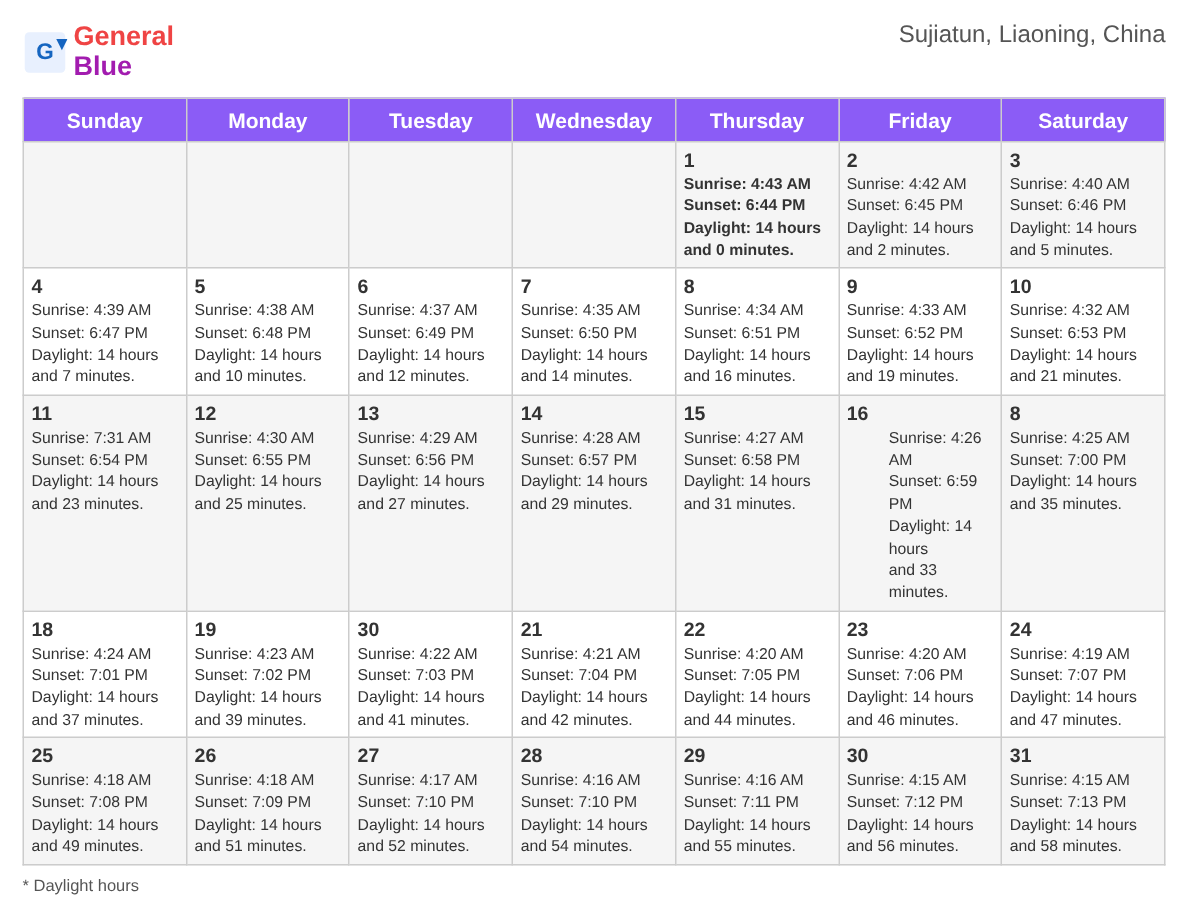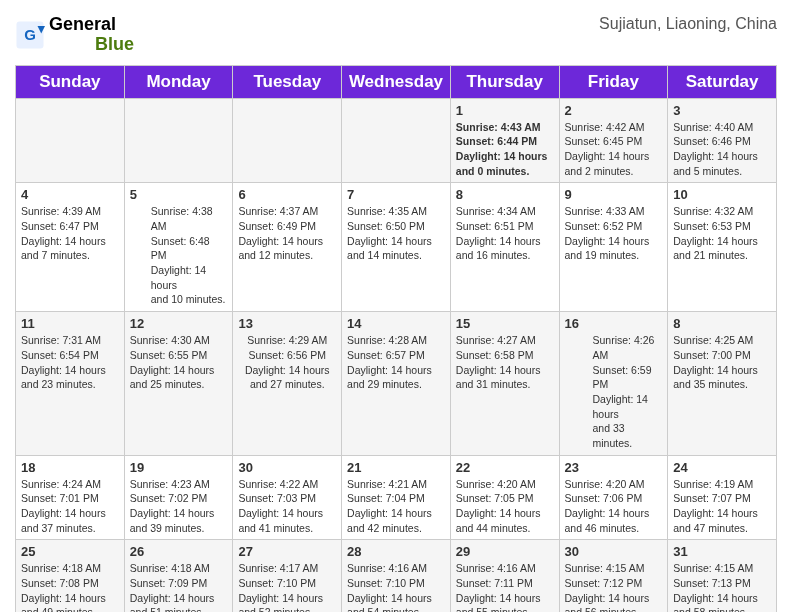--- a/index.html
+++ b/index.html
@@ -18,22 +18,22 @@
     }
     .logo {
       display: flex;
       align-items: center;
     }
     .logo-text {
       font-size: 18px;
       font-weight: bold;
       line-height: 1.1;
     }
-    .logo-general { color: #000000; }
-    .logo-blue { color: #4d7c0f; margin-left: 46px; }
+    .logo-general { color: #ef4444; }
+    .logo-blue { color: #a21caf; }
     .logo-icon {
       width: 30px;
       height: 30px;
       margin-right: 4px;
     }
     .title-block {
       text-align: right;
     }
     .main-title {
       font-size: 32px;
@@ -44,25 +44,25 @@
       font-size: 16px;
       color: #555;
       text-align: center;
     }
     table {
       width: 100%;
       border-collapse: collapse;
       font-size: 11px;
     }
     thead tr th {
-      background-color: #6d28d9;
+      background-color: #8b5cf6;
       color: #fff;
       text-align: center;
       padding: 6px 4px;
-      font-size: 17px;
+      font-size: 14px;
       border: 1px solid #ccc;
     }
     tbody tr td {
       vertical-align: top;
       border: 1px solid #ccc;
       padding: 4px 5px;
       width: calc(100% / 7);
       min-height: 80px;
     }
     tbody tr:nth-child(odd) td {
@@ -152,21 +152,21 @@
       <tr>
         <td>
           <div class="day-number">4</div>
           <div class="day-info" style="white-space: pre-line;">Sunrise: 4:39 AM
 Sunset: 6:47 PM
 Daylight: 14 hours
 and 7 minutes.</div>
         </td>
         <td>
           <div class="day-number">5</div>
-          <div class="day-info" style="white-space: pre-line; margin-left: 21px;">Sunrise: 4:38 AM
+          <div class="day-info" style="white-space: pre-line;">Sunrise: 4:38 AM
 Sunset: 6:48 PM
 Daylight: 14 hours
 and 10 minutes.</div>
         </td>
         <td>
           <div class="day-number">6</div>
           <div class="day-info" style="white-space: pre-line;">Sunrise: 4:37 AM
 Sunset: 6:49 PM
 Daylight: 14 hours
 and 12 minutes.</div>
@@ -210,21 +210,21 @@
         </td>
         <td>
           <div class="day-number">12</div>
           <div class="day-info" style="white-space: pre-line;">Sunrise: 4:30 AM
 Sunset: 6:55 PM
 Daylight: 14 hours
 and 25 minutes.</div>
         </td>
         <td>
           <div class="day-number">13</div>
-          <div class="day-info" style="white-space: pre-line; text-align: center;">Sunrise: 4:29 AM
+          <div class="day-info" style="white-space: pre-line;">Sunrise: 4:29 AM
 Sunset: 6:56 PM
 Daylight: 14 hours
 and 27 minutes.</div>
         </td>
         <td>
           <div class="day-number">14</div>
           <div class="day-info" style="white-space: pre-line;">Sunrise: 4:28 AM
 Sunset: 6:57 PM
 Daylight: 14 hours
 and 29 minutes.</div>

